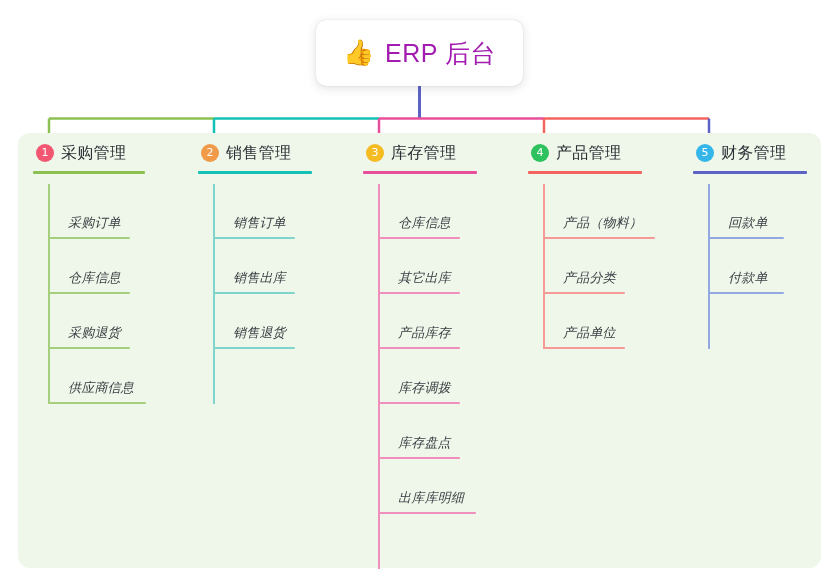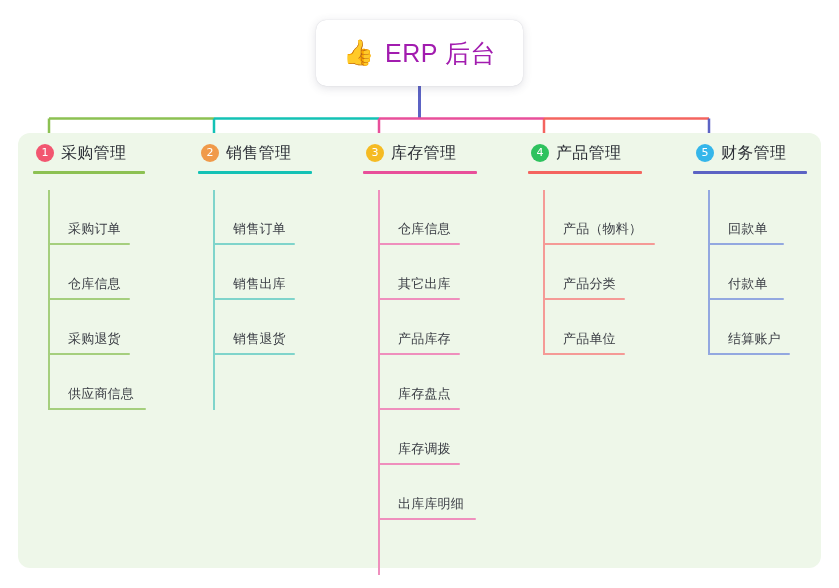--- a/index.html
+++ b/index.html
@@ -100,21 +100,22 @@
     letter-spacing: 0.3px;
     font-family: Liberation Mono, monospace;
   }
   .header-rule {
     height: 3px;
     border-radius: 1px;
     margin-top: 6px;
   }
   .children {
     position: relative;
-    margin-top: 16px;
+    margin-top: 10px;
+    font-style: italic;
   }
   .spine {
     position: absolute;
     left: 15px;
     top: 0;
     width: 2px;
   }
   .leaf {
     position: relative;
     height: 55px;
@@ -227,25 +228,25 @@
         </div>
         <div class="leaf">
           <span class="leaf-label">其它出库</span>
           <div class="leaf-rule" style="width: 82px; background: rgb(239, 143, 189);"></div>
         </div>
         <div class="leaf">
           <span class="leaf-label">产品库存</span>
           <div class="leaf-rule" style="width: 82px; background: rgb(239, 143, 189);"></div>
         </div>
         <div class="leaf">
+          <span class="leaf-label">库存调拨</span>
+          <div class="leaf-rule" style="width: 82px; background: rgb(239, 143, 189);"></div>
+        </div>
+        <div class="leaf">
           <span class="leaf-label">库存盘点</span>
-          <div class="leaf-rule" style="width: 82px; background: rgb(239, 143, 189);"></div>
-        </div>
-        <div class="leaf">
-          <span class="leaf-label">库存调拨</span>
           <div class="leaf-rule" style="width: 82px; background: rgb(239, 143, 189);"></div>
         </div>
         <div class="leaf">
           <span class="leaf-label">出库库明细</span>
           <div class="leaf-rule" style="width: 98px; background: rgb(239, 143, 189);"></div>
         </div>
       </div>
     </div>
     <div class="column" style="left: 528px;">
       <div class="col-header">
@@ -278,19 +279,15 @@
       <div class="children">
         <div class="spine" style="background: rgb(147, 168, 224); height: 165px;"></div>
         <div class="leaf">
           <span class="leaf-label">回款单</span>
           <div class="leaf-rule" style="width: 76px; background: rgb(147, 168, 224);"></div>
         </div>
         <div class="leaf">
           <span class="leaf-label">付款单</span>
           <div class="leaf-rule" style="width: 76px; background: rgb(147, 168, 224);"></div>
         </div>
-        <div class="leaf">
-          <span class="leaf-label">结算账户</span>
-          <div class="leaf-rule" style="width: 82px; background: rgb(147, 168, 224);"></div>
-        </div>
       </div>
     </div>
   </div>
 
 </body></html>

